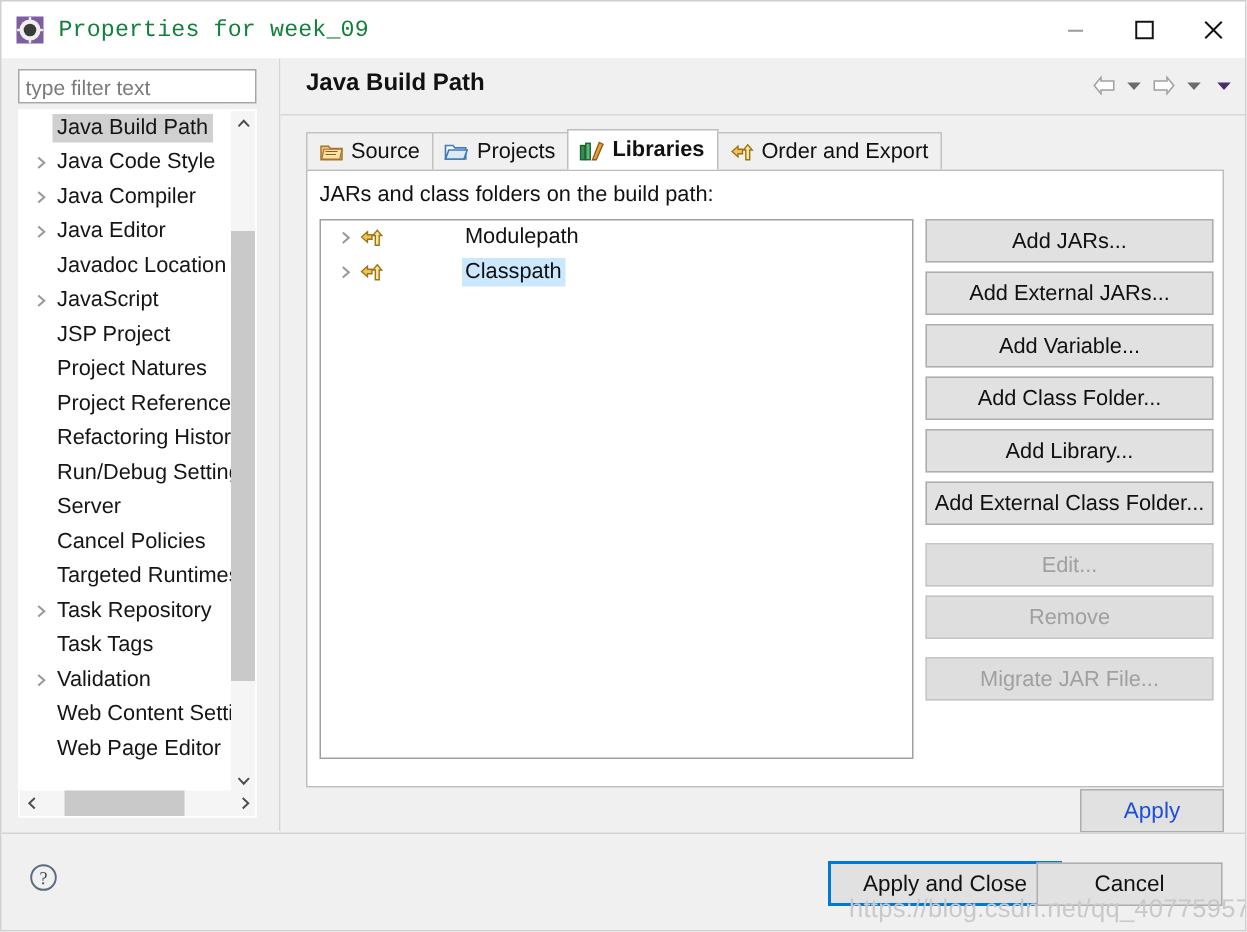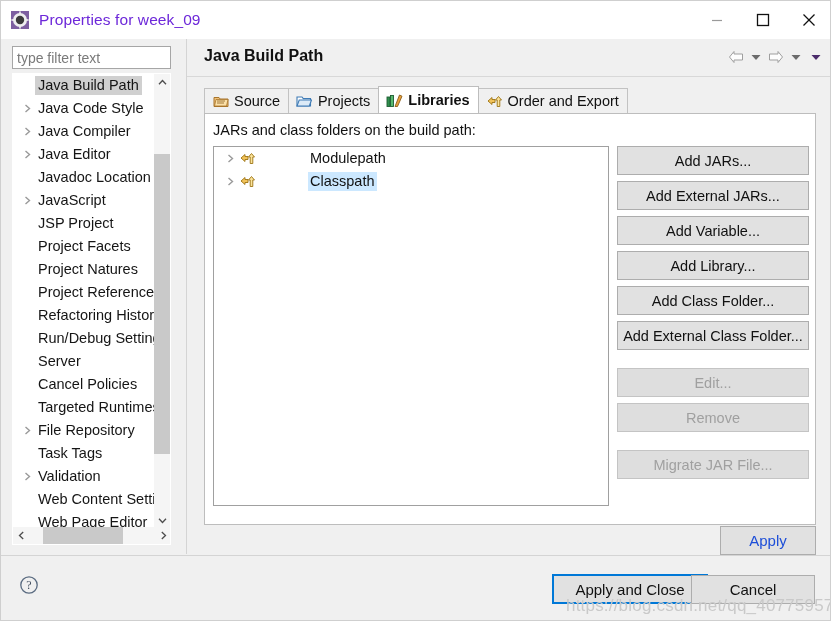--- a/index.html
+++ b/index.html
@@ -24,23 +24,24 @@
     width: 831px; height: 38px;
     background: #ffffff;
     display: flex; align-items: center;
   }
   #app-icon {
     width: 20px; height: 20px;
     margin-left: 9px; margin-right: 9px;
     position: relative; flex: none;
   }
   #title-text {
-    font-size: 15.5px; color: #6d28d9;
+    font-size: 15.5px; color: #15803d;
     letter-spacing: 0.1px;
     white-space: nowrap;
+    font-family: Liberation Mono, monospace;
   }
   #winbtns {
     position: absolute; right: 0; top: 0;
     height: 38px; display: flex; align-items: stretch;
   }
   .winbtn {
     width: 46px; height: 38px;
     display: flex; align-items: center; justify-content: center;
   }
   .winbtn svg { display: block; }
@@ -242,21 +243,21 @@
     border: 1px solid #adadad;
     font-family: "Liberation Sans", sans-serif;
     font-size: 14.5px;
     color: #111;
     display: flex; align-items: center; justify-content: center;
     margin-bottom: 6px;
     white-space: nowrap;
     padding: 0;
   }
   .sbtn.disabled { color: #a0a0a0; background: #dedede; border-color: #c4c4c4; }
-  .sbtn.gap-top { margin-top: 18px; }
+  .sbtn.gap-top { margin-top: 12px; }
 
   
   #applyrow {
     position: absolute; left: 0; top: 487px;
     width: 645px; height: 28px;
   }
   #apply-btn {
     position: absolute; right: 16px; top: 0;
     width: 96px; height: 29px;
     background: #e1e1e1;
@@ -391,24 +392,20 @@
               </svg>
             </span>
           <span class="tree-label">JavaScript</span>
         </div>
         <div class="tree-row">
           <span class="tw"></span>
           <span class="tree-label">JSP Project</span>
         </div>
         <div class="tree-row">
           <span class="tw"></span>
-          <span class="tree-label">Project Facets</span>
-        </div>
-        <div class="tree-row">
-          <span class="tw"></span>
           <span class="tree-label">Project Natures</span>
         </div>
         <div class="tree-row">
           <span class="tw"></span>
           <span class="tree-label">Project References</span>
         </div>
         <div class="tree-row">
           <span class="tw"></span>
           <span class="tree-label">Refactoring History</span>
         </div>
@@ -427,21 +424,21 @@
         <div class="tree-row">
           <span class="tw"></span>
           <span class="tree-label">Targeted Runtimes</span>
         </div>
         <div class="tree-row">
           <span class="tw">
               <svg width="9" height="9" viewBox="0 0 9 9">
                 <polyline points="2.5,1 6.5,4.5 2.5,8" fill="none" stroke="#9a9a9a" stroke-width="1.4"></polyline>
               </svg>
             </span>
-          <span class="tree-label">File Repository</span>
+          <span class="tree-label">Task Repository</span>
         </div>
         <div class="tree-row">
           <span class="tw"></span>
           <span class="tree-label">Task Tags</span>
         </div>
         <div class="tree-row">
           <span class="tw">
               <svg width="9" height="9" viewBox="0 0 9 9">
                 <polyline points="2.5,1 6.5,4.5 2.5,8" fill="none" stroke="#9a9a9a" stroke-width="1.4"></polyline>
               </svg>
@@ -600,22 +597,22 @@
             </svg>
           </span>
           <span class="llabel">Classpath</span>
         </div>
       </div>
 
       <div id="sidebtns">
         <button class="sbtn">Add JARs...</button>
         <button class="sbtn">Add External JARs...</button>
         <button class="sbtn">Add Variable...</button>
+        <button class="sbtn">Add Class Folder...</button>
         <button class="sbtn">Add Library...</button>
-        <button class="sbtn">Add Class Folder...</button>
         <button class="sbtn">Add External Class Folder...</button>
         <button class="sbtn disabled gap-top">Edit...</button>
         <button class="sbtn disabled">Remove</button>
         <button class="sbtn disabled gap-top">Migrate JAR File...</button>
       </div>
     </div>
 
     <div id="applyrow">
       <button id="apply-btn">Apply</button>
     </div>

